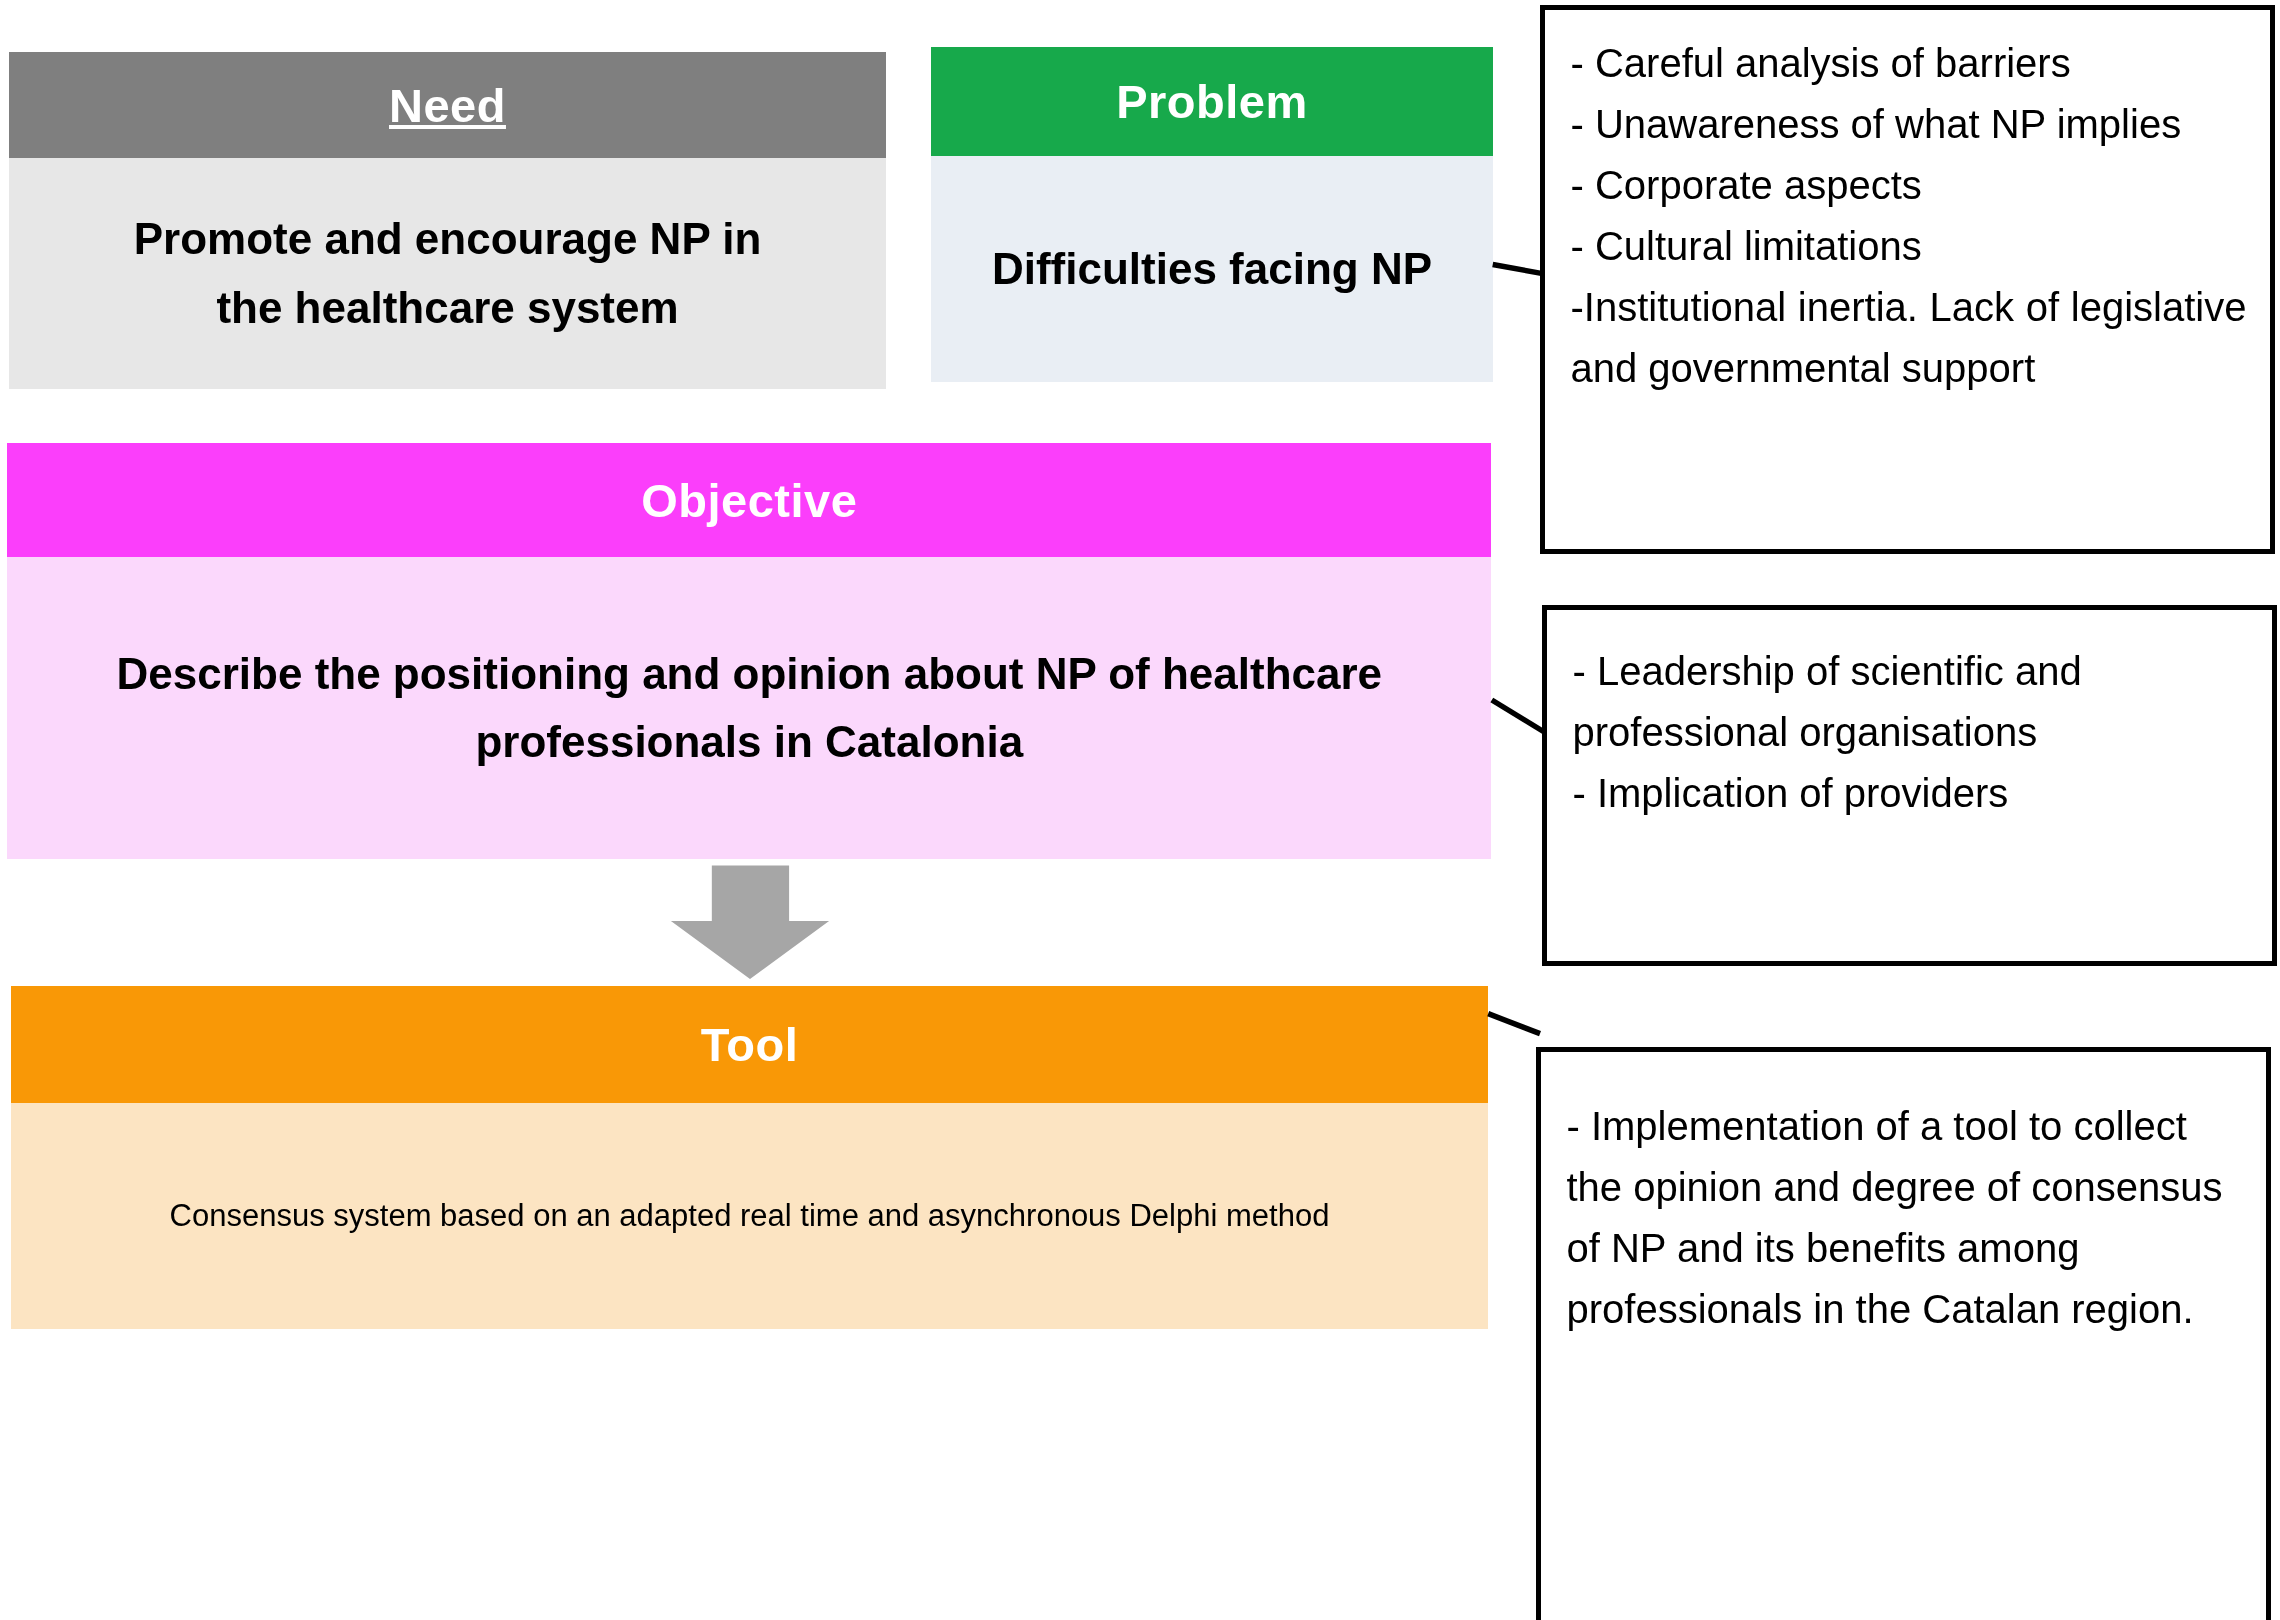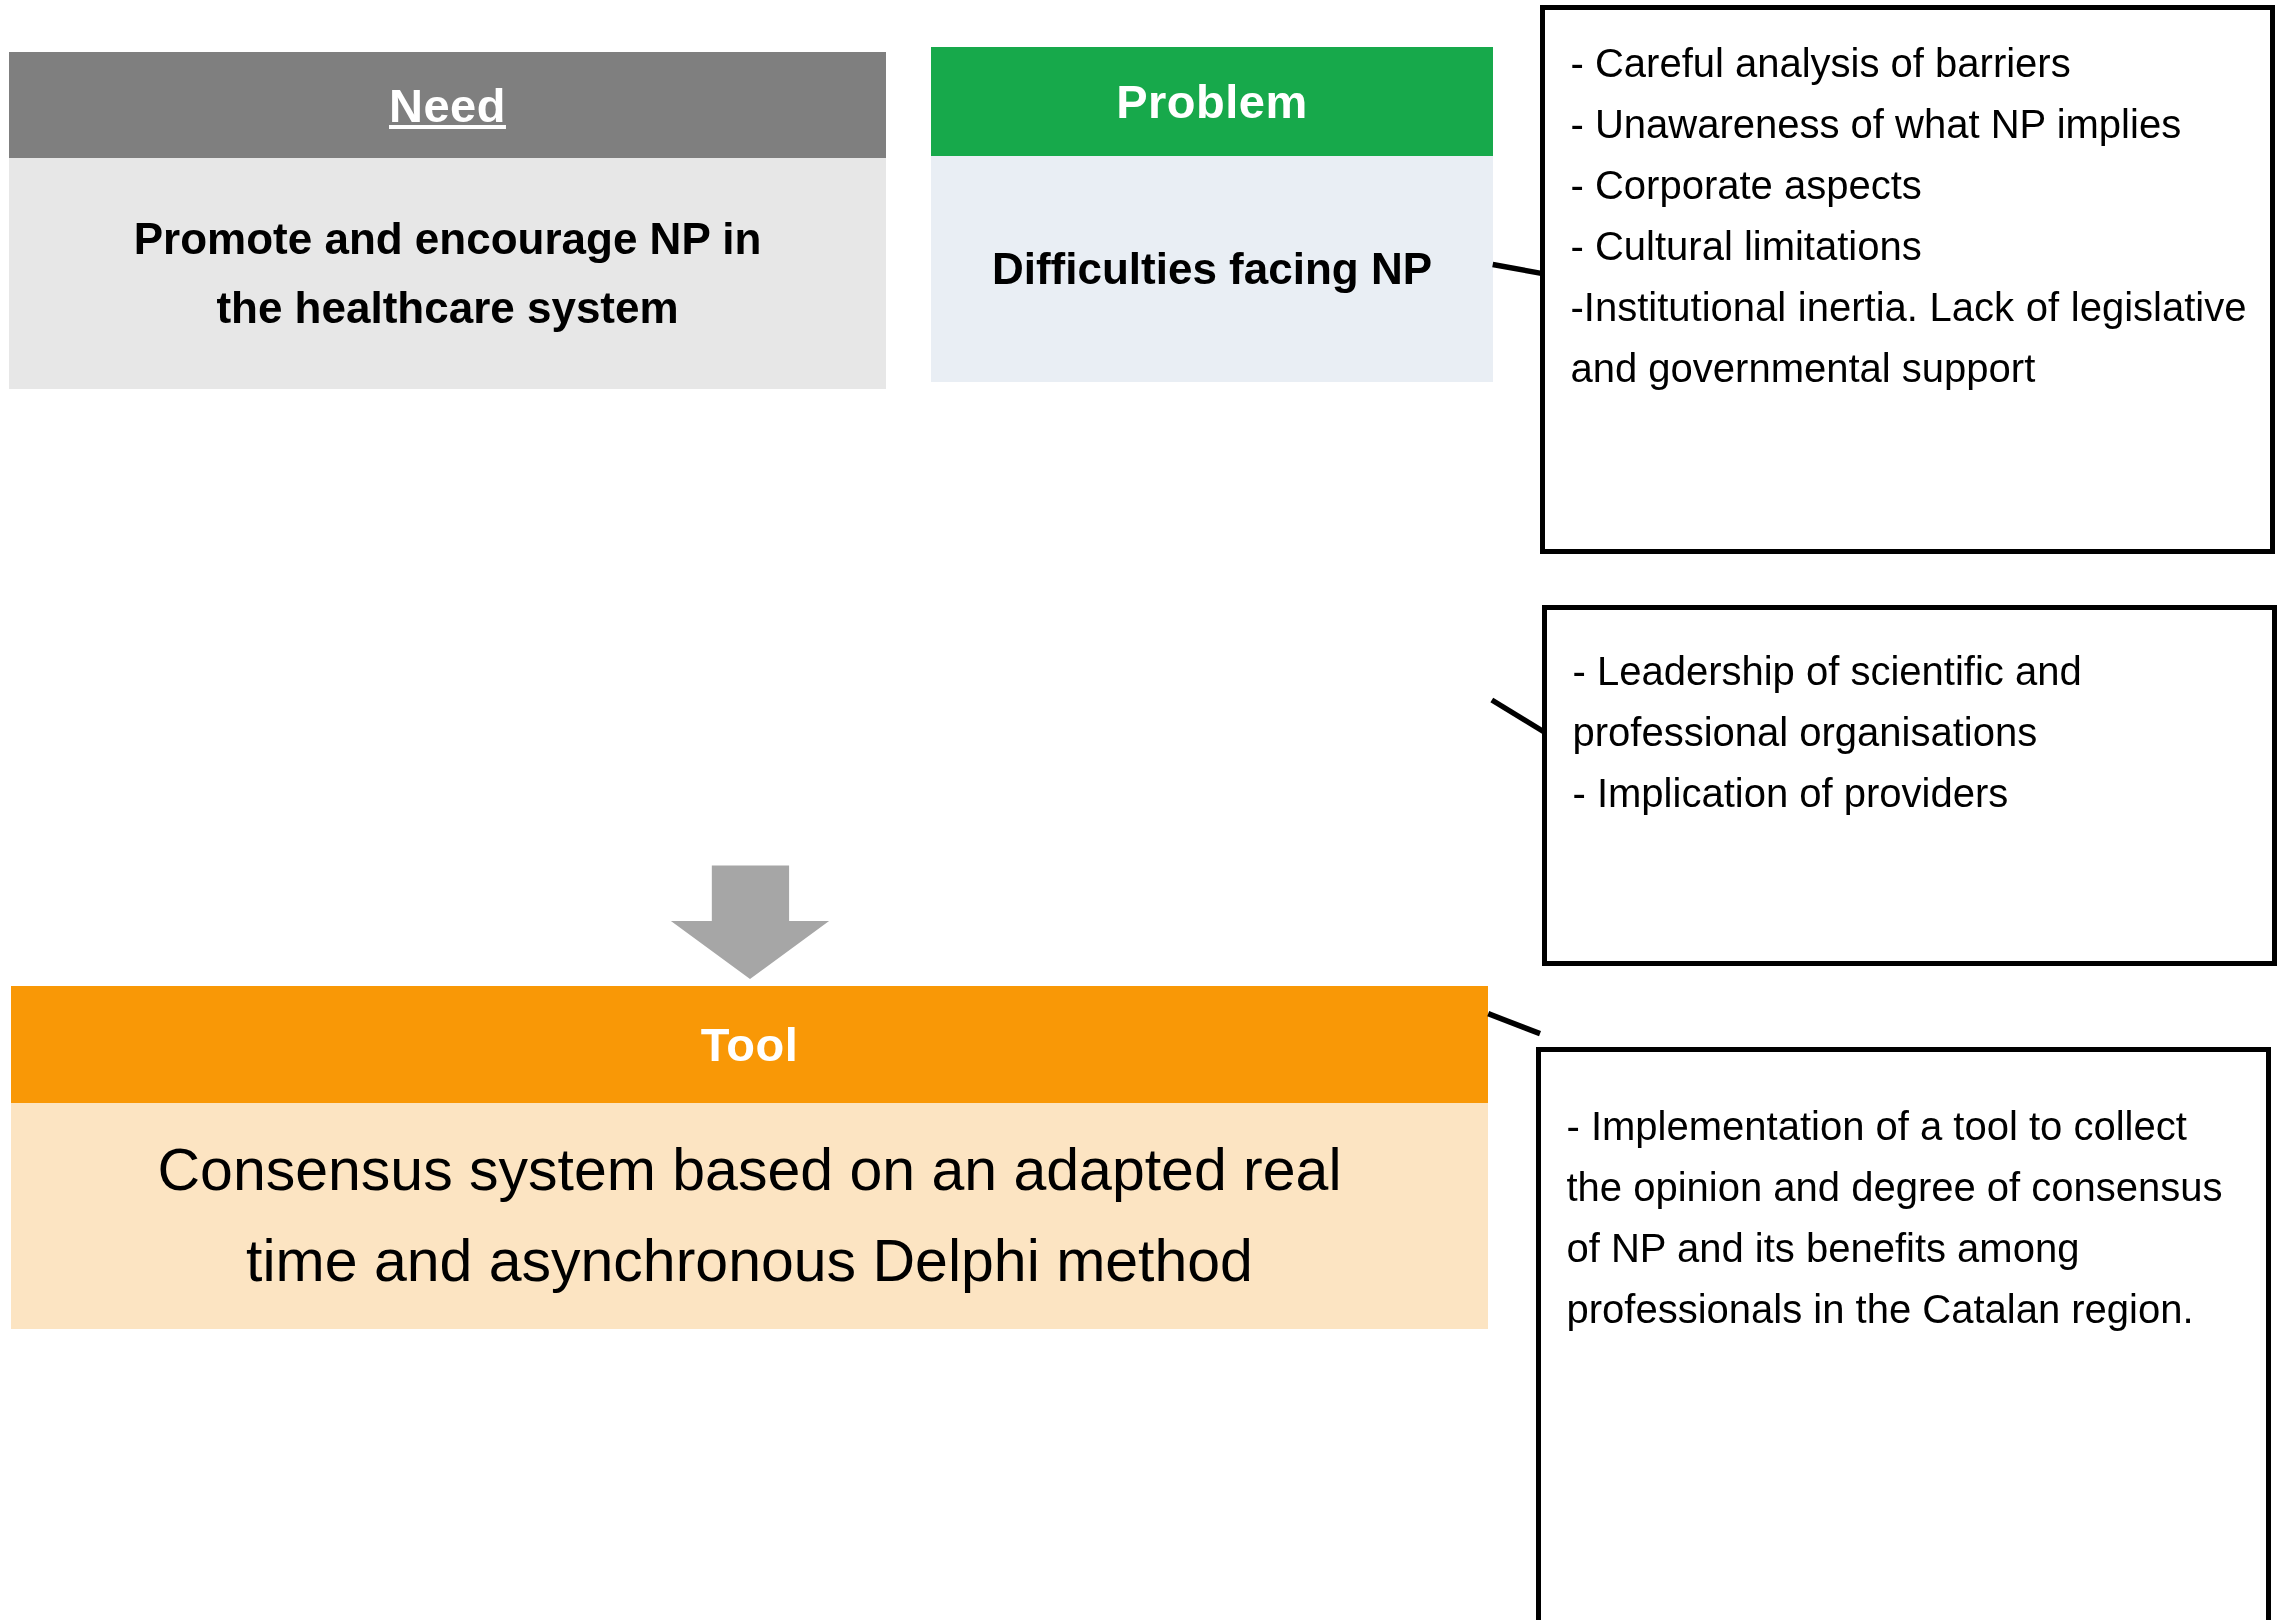--- a/index.html
+++ b/index.html
@@ -31,21 +31,21 @@
   #problem{left:931px;top:47px;width:562px;height:335px;}
   #problem .hdr{height:109px;background:var(--problem-header);}
   #problem .bdy{background:var(--problem-body);padding:0 27px;}
   
   #objective{left:7.3px;top:443px;width:1484px;height:416px;}
   #objective .hdr{height:114px;background:var(--objective-header);}
   #objective .bdy{background:var(--objective-body);padding:0 55px;}
   
   #tool{left:11px;top:986px;width:1477px;height:343px;}
   #tool .hdr{height:117px;background:var(--tool-header);}
-  #tool .bdy{background:var(--tool-body);padding:0 116px;font-weight:400;font-size:59px;}
+  #tool .bdy{background:var(--tool-body);padding:0 116px;font-weight:400;font-size:31px;}
   
   .note{
     position:absolute;background:#fff;border:5.5px solid #000;
     font-size:40px;line-height:61px;font-weight:400;
     padding:23.6px 23.6px 18px 25.5px;box-sizing:border-box;
   }
   .note .item{margin:0;}
   .note .justify{text-align:justify;}
   #note-barriers{left:1540px;top:4.5px;width:735px;height:549px;}
   #note-leadership{left:1542px;top:605px;width:735px;height:361px;padding-top:31px;}
@@ -69,20 +69,28 @@
 
   <div class="box" id="problem">
     <div class="hdr">
       <span>Problem</span>
     </div>
     <div class="bdy">
       <span>Difficulties facing NP</span>
     </div>
   </div>
 
+  <div class="box" id="objective">
+    <div class="hdr">
+      <span>Objective</span>
+    </div>
+    <div class="bdy">
+      <span>Describe the positioning and opinion about NP of healthcare professionals in Catalonia</span>
+    </div>
+  </div>
 
   <div class="box" id="tool">
     <div class="hdr">
       <span>Tool</span>
     </div>
     <div class="bdy">
       <span>Consensus system based on an adapted real time and asynchronous Delphi method</span>
     </div>
   </div>
 

